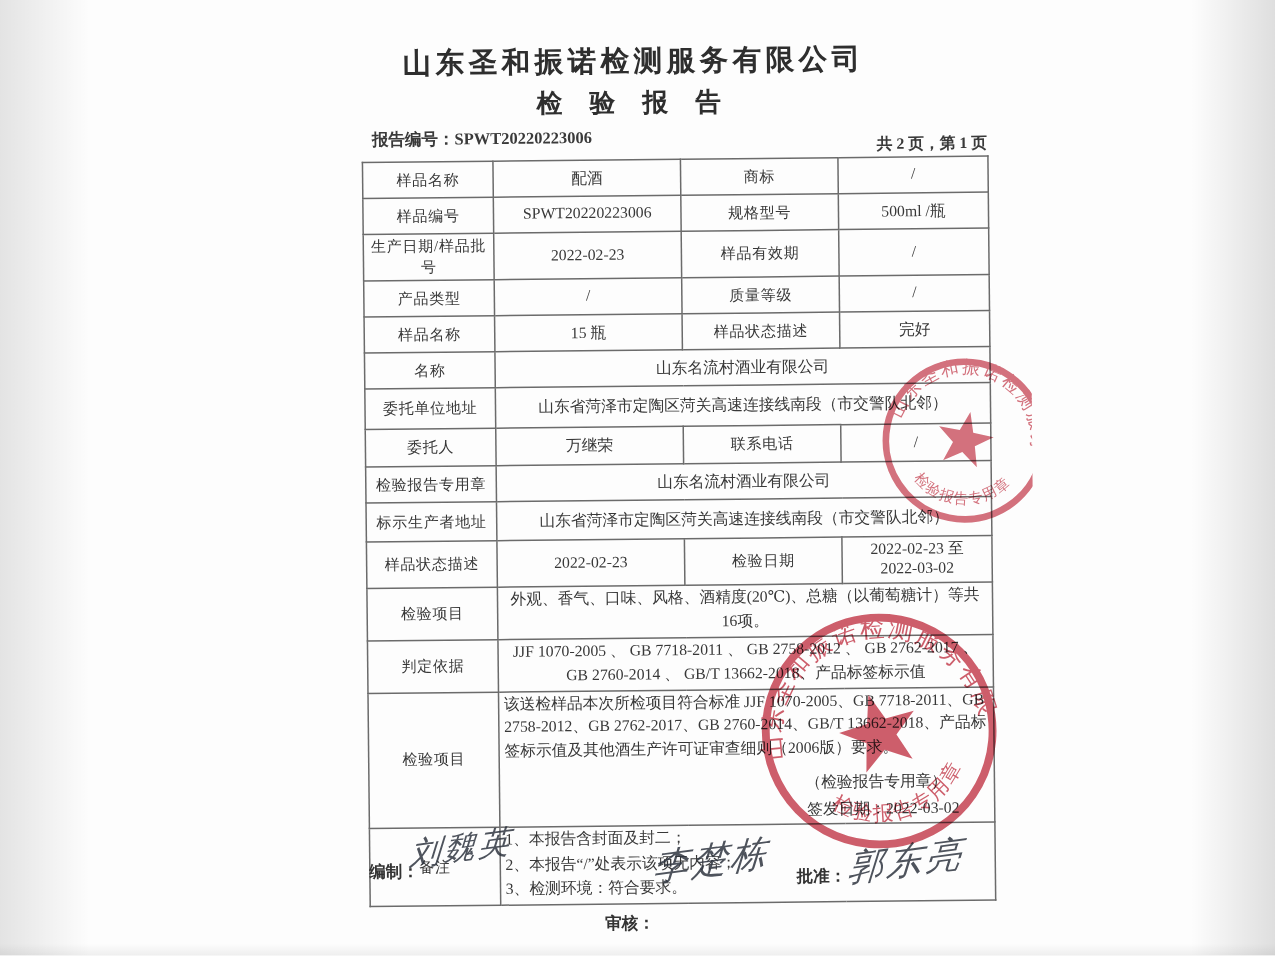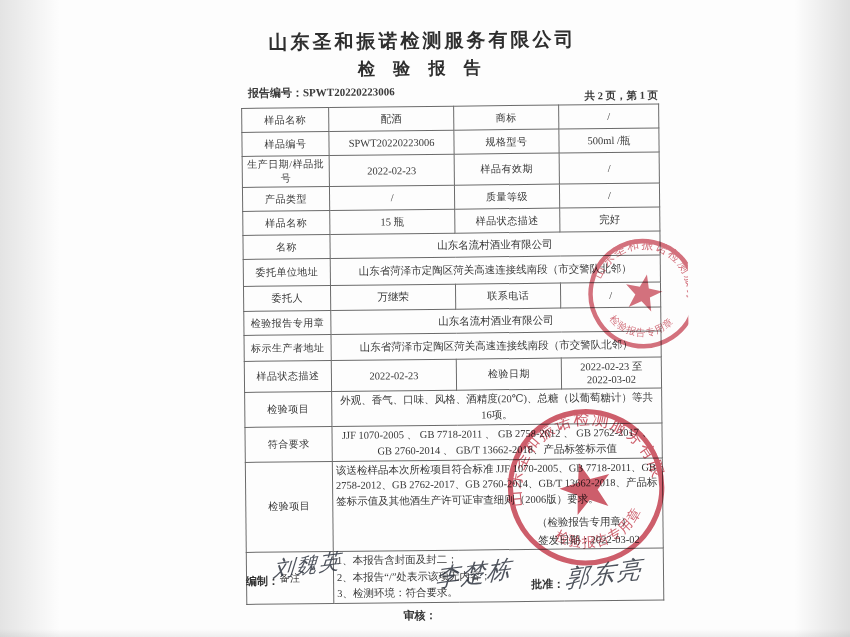--- a/index.html
+++ b/index.html
@@ -143,21 +143,21 @@
       <td>2022-02-23</td>
       <td class="lbl">检验日期</td>
       <td class="pre">2022-02-23 至
 2022-03-02</td>
     </tr>
     <tr style="height:34px">
       <td class="lbl">检验项目</td>
       <td colspan="3" class="txt">外观、香气、口味、风格、酒精度(20℃)、总糖（以葡萄糖计）等共16项。</td>
     </tr>
     <tr style="height:35px">
-      <td class="lbl">符合要求</td>
+      <td class="lbl">判定依据</td>
       <td colspan="3" class="txt">JJF 1070-2005 、 GB 7718-2011 、 GB 2758-2012 、 GB 2762-2017 、 GB 2760-2014 、 GB/T 13662-2018、产品标签标示值</td>
     </tr>
     <tr style="height:73px">
       <td class="lbl">检验项目</td>
       <td colspan="3" class="txt">
         <div class="concl-main">该送检样品本次所检项目符合标准 JJF 1070-2005、GB 7718-2011、GB 2758-2012、GB 2762-2017、GB 2760-2014、GB/T 13662-2018、产品标签标示值及其他酒生产许可证审查细则（2006版）要求。</div>
         <div class="concl-seal">（检验报告专用章）</div>
         <div class="concl-date">签发日期：2022-03-02</div>
       </td>
     </tr>

